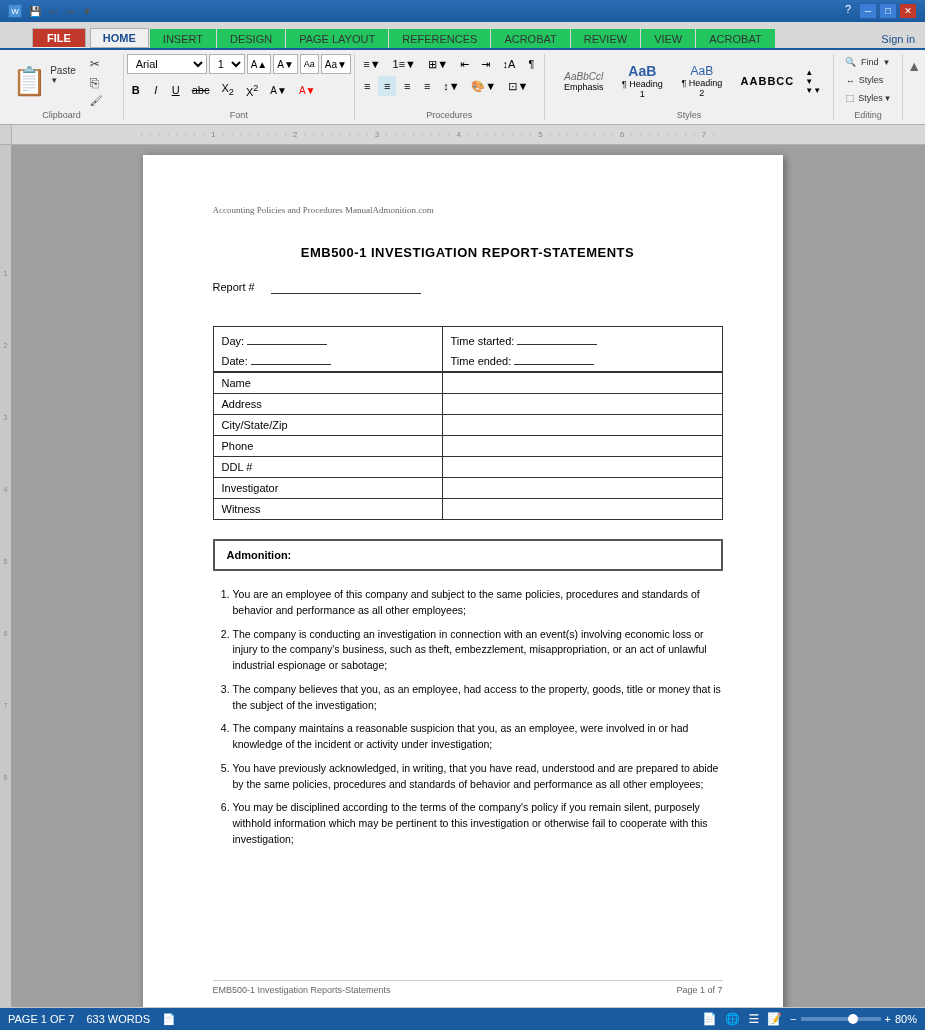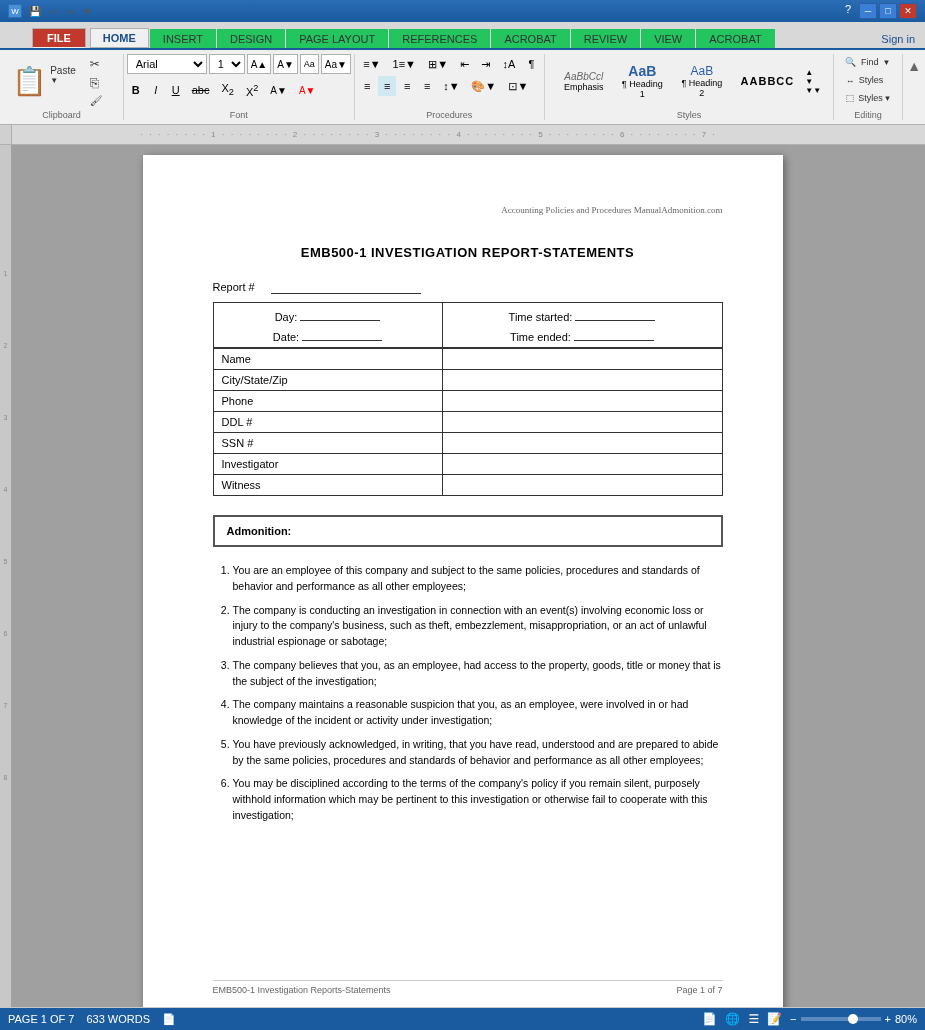--- a/index.html
+++ b/index.html
@@ -232,40 +232,40 @@
       min-height: 870px;
       box-shadow: 2px 2px 8px rgba(0,0,0,0.4);
       padding: 50px 60px 50px 70px;
       position: relative;
       font-family: 'Times New Roman', Times, serif;
       font-size: 11px;
     }
 
     .page-header {
       display: flex;
-      justify-content: flex-end;
+      justify-content: flex-start;
       font-size: 9px;
       color: #666;
       margin-bottom: 30px;
     }
 
     .page-title {
       text-align: center;
       font-size: 13px;
       font-weight: bold;
       letter-spacing: 0.5px;
       margin-bottom: 20px;
       font-family: Arial, sans-serif;
     }
 
     .report-number {
       display: flex;
       align-items: center;
       gap: 16px;
-      margin-bottom: 8px;
+      margin-bottom: 32px;
       font-family: Arial, sans-serif;
       font-size: 11px;
     }
     .report-line {
       border-bottom: 1px solid #333;
       width: 150px;
       height: 14px;
     }
 
     
@@ -528,21 +528,21 @@
       <span>Admonition.com</span>
     </div>
 
     <div class="page-title">EMB500-1 INVESTIGATION REPORT-STATEMENTS</div>
 
     <div class="report-number">
       <span>Report #</span>
       <span class="report-line"></span>
     </div>
 
-    <table class="form-table" style="margin-bottom:0;text-align:center;">
+    <table class="form-table" style="margin-bottom:0;">
       <tbody>
           <tr>
         <td class="label-cell" colspan="1">
           <div style="display:flex;flex-direction:column;gap:4px;">
             <div>
               <span>Day:</span>
               <span class="field-line field-line-sm"></span>
             </div>
             <div>
               <span>Date:</span>
@@ -566,33 +566,33 @@
     </tbody>
       </table>
 
     <table class="form-table" style="border-top:none;">
       <tbody>
           <tr>
         <td class="label-cell">Name</td>
         <td class="value-cell"></td>
       </tr>
       <tr>
+        <td class="label-cell">Address</td>
+        <td class="value-cell"></td>
+      </tr>
+      <tr>
         <td class="label-cell">City/State/Zip</td>
         <td class="value-cell"></td>
       </tr>
       <tr>
         <td class="label-cell">Phone</td>
         <td class="value-cell"></td>
       </tr>
       <tr>
         <td class="label-cell">DDL #</td>
-        <td class="value-cell"></td>
-      </tr>
-      <tr>
-        <td class="label-cell">SSN #</td>
         <td class="value-cell"></td>
       </tr>
       <tr>
         <td class="label-cell">Investigator</td>
         <td class="value-cell"></td>
       </tr>
       <tr>
         <td class="label-cell">Witness</td>
         <td class="value-cell"></td>
       </tr>

